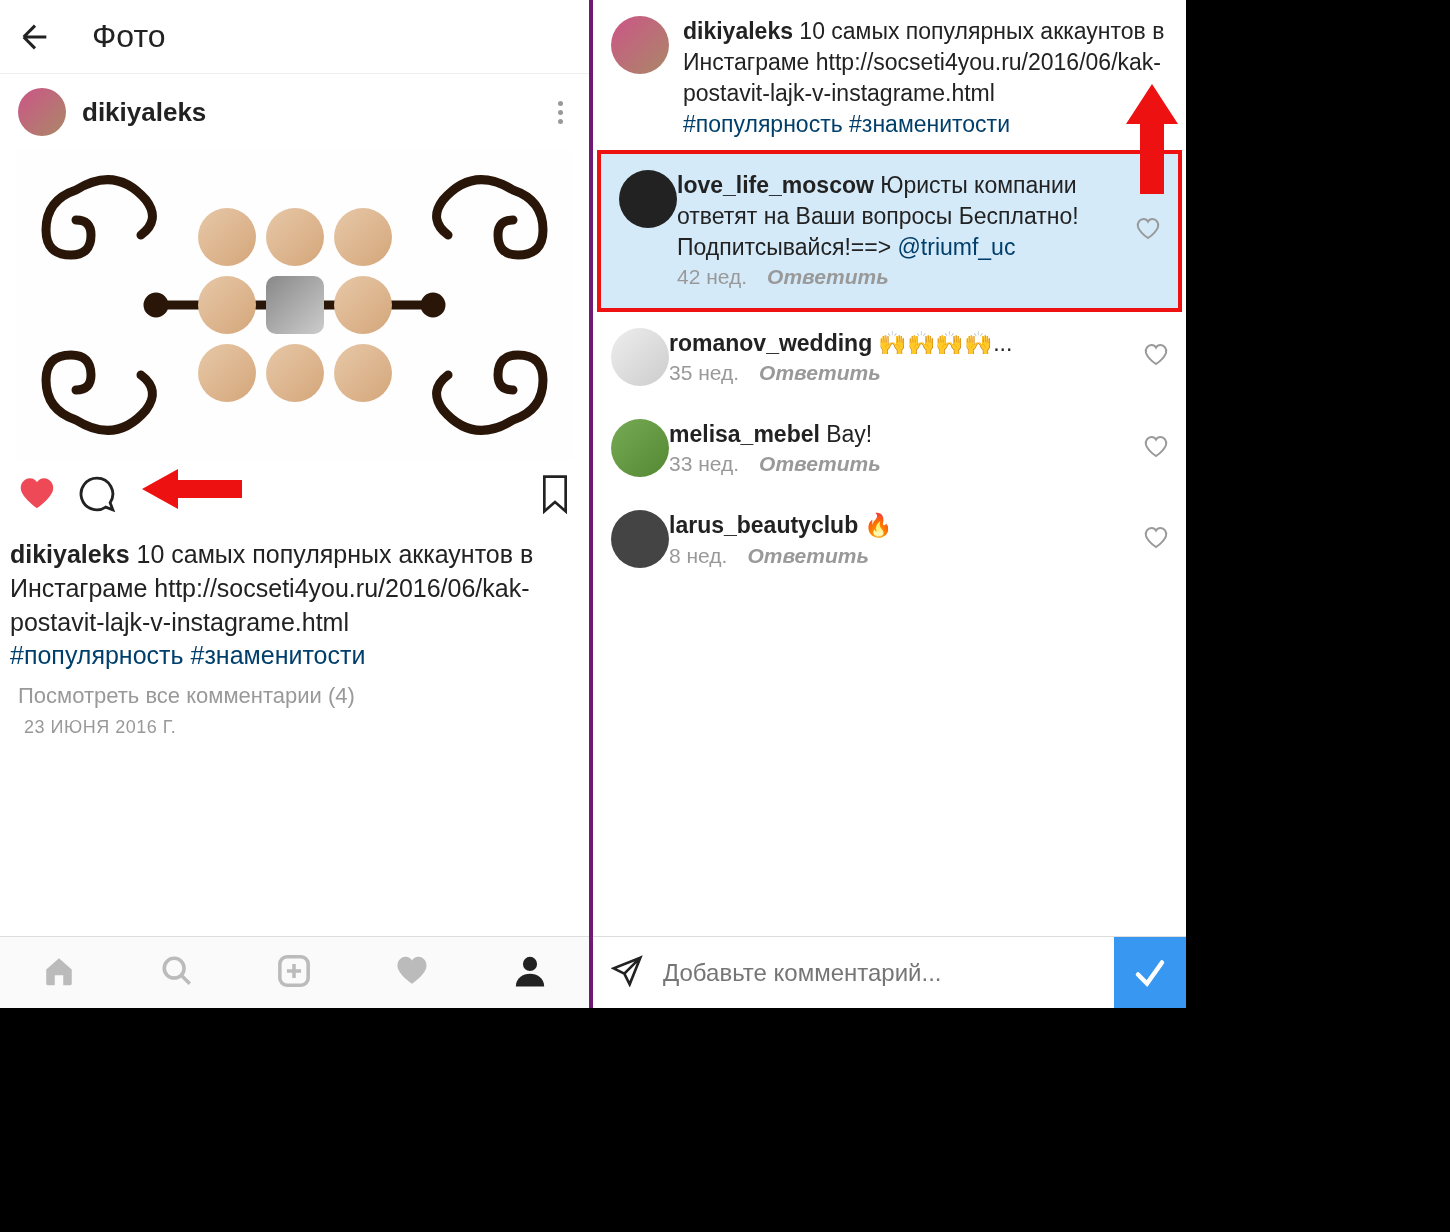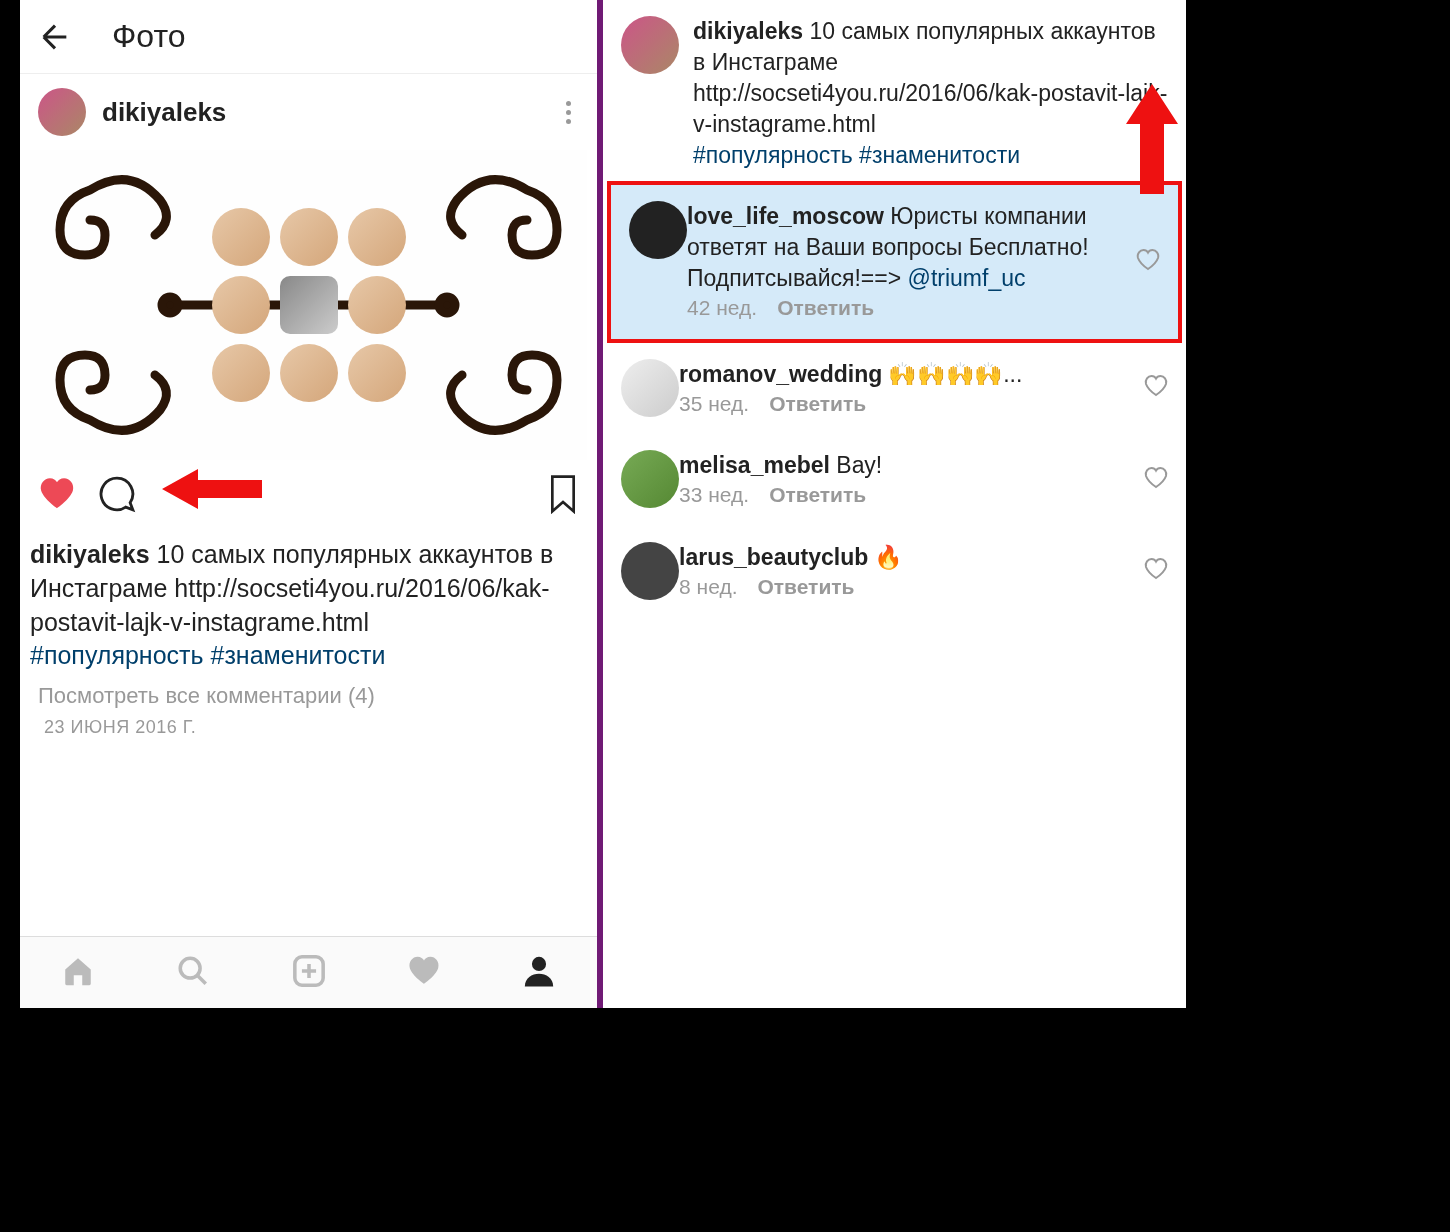--- a/index.html
+++ b/index.html
@@ -11,21 +11,21 @@
     display: flex;
     overflow: hidden;
   }
   .phone {
     width: 593px;
     height: 1008px;
     background: #fff;
     position: relative;
     overflow: hidden;
   }
-  .phone-left { border-right: 6px solid #701a75; margin-left: 20px; }
+  .phone-left { border-right: 4px solid #701a75; }
   .phone-right { }
 
   
   .l-header {
     height: 74px;
     display: flex;
     align-items: center;
     padding: 0 18px;
     border-bottom: 1px solid #eee;
   }
@@ -113,21 +113,21 @@
   .comment.selected{
     background:#d5eaf9;
     border:4px solid #e11;
     margin:0 4px;
   }
   .comment .avatar{width:58px;height:58px;flex-shrink:0;}
   .c-body{flex:1;font-size:23px;line-height:1.35;color:#222;}
   .c-body .user{font-weight:600;}
   .c-body .mention{color:#003f6b;}
   .c-meta{color:#999;font-size:21px;display:flex;gap:20px;}
-  .c-meta .reply{font-weight:600;}
+  .c-meta .reply{font-weight:600;font-style:italic;}
   .c-like{margin-left:auto;align-self:center;}
   .c-like svg{width:24px;height:24px;}
 
   .input-row{
     position:absolute;bottom:0;left:0;right:0;height:72px;
     border-top:1px solid #ddd;background:#fff;
     display:flex;align-items:center;padding:0 18px;
   }
   .send-icon svg{width:32px;height:32px;}
   .comment-input{flex:1;font-size:24px;color:#999;border:none;outline:none;margin-left:20px;background:transparent;}
@@ -309,13 +309,26 @@
       <div class="c-meta">
         <span>8 нед.</span>
         <span class="reply">Ответить</span>
       </div>
     </div>
     <span class="c-like"><svg viewBox="0 0 24 24" fill="none" stroke="#999" stroke-width="2">
           <path d="M12 21s-8-5.3-10-11C.8 5.5 4 2 7.5 2 9.7 2 11.3 3.3 12 4.6 12.7 3.3 14.3 2 16.5 2 20 2 23.2 5.5 22 10c-2 5.7-10 11-10 11z"></path>
         </svg></span>
   </div>
 
+  <div class="input-row">
+    <span class="send-icon">
+      <svg viewBox="0 0 24 24" fill="none" stroke="#222" stroke-width="2">
+          <path d="M22 2L2 10l8 4 4 8 8-20zM10 14l12-12"></path>
+        </svg>
+    </span>
+    <input class="comment-input" placeholder="Добавьте комментарий..." style="">
+    <span class="submit-btn">
+      <svg viewBox="0 0 24 24" fill="none" stroke="#fff" stroke-width="3" stroke-linecap="round">
+          <path d="M4 13l6 6L20 5"></path>
+        </svg>
+    </span>
+  </div>
 </div>
 
 </body></html>

